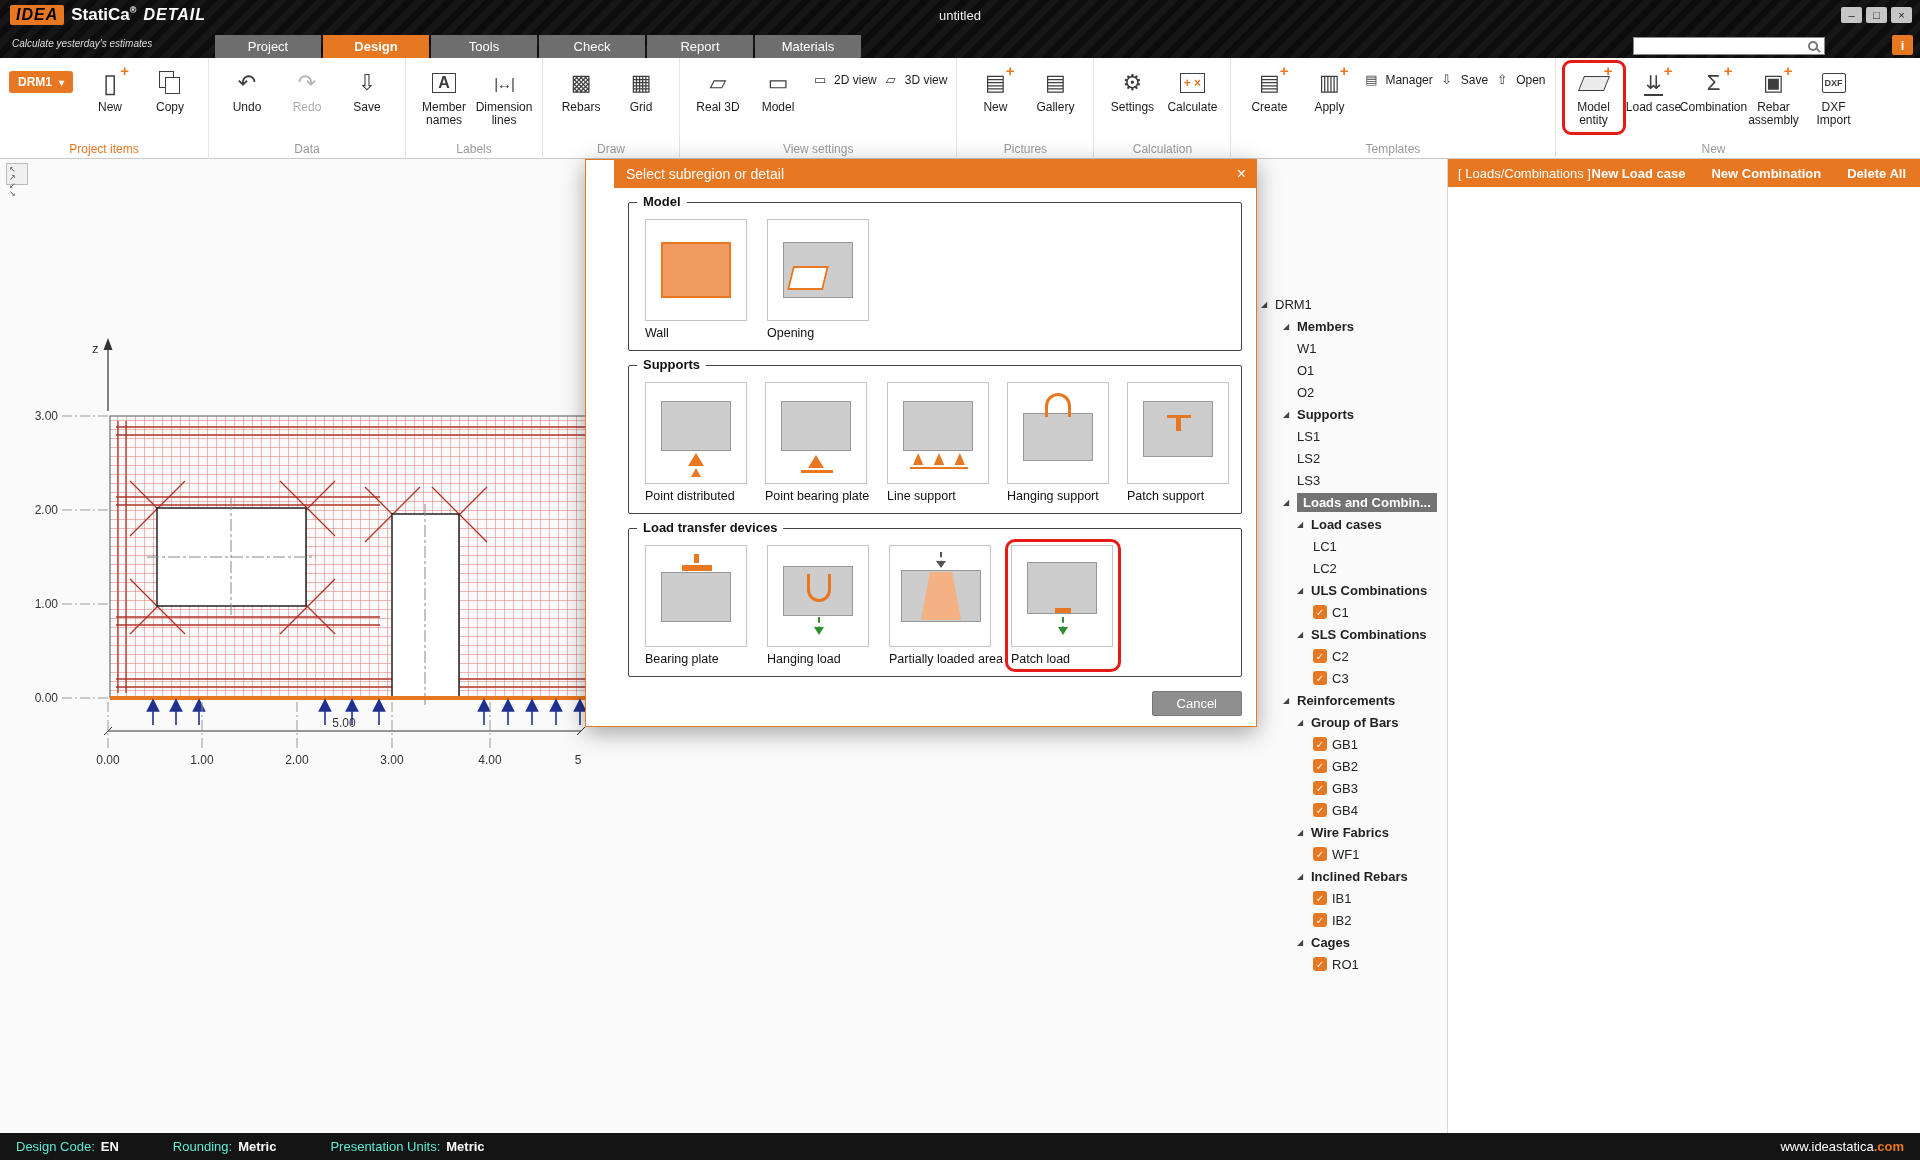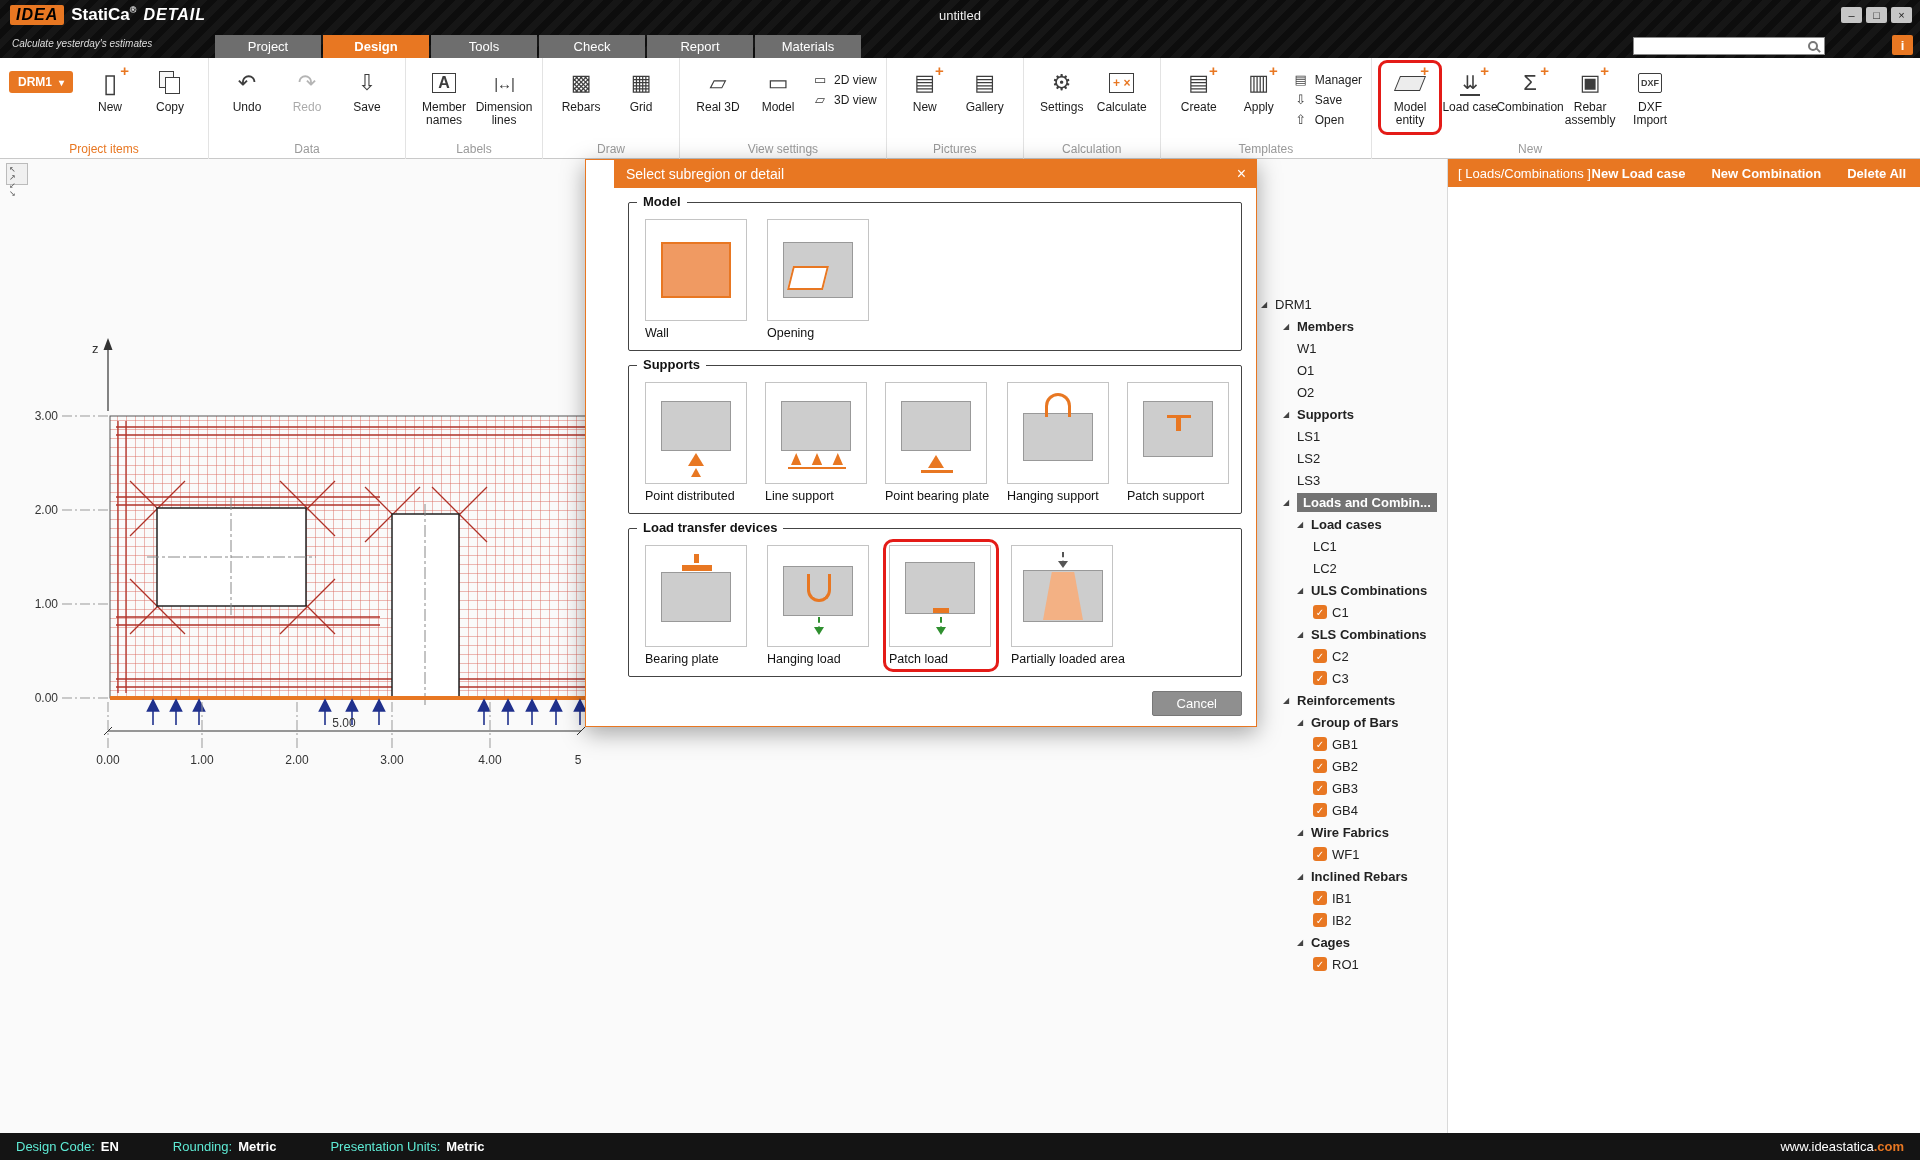--- a/index.html
+++ b/index.html
@@ -55,21 +55,21 @@
   .rlabel { font-size:12px; line-height:1.12; text-align:center; color:#1c1c1c; }
   .ric { width:36px; height:32px; display:flex; align-items:center; justify-content:center;
     font-size:22px; color:#3d3d3d; position:relative; }
   .rbtn.plus .ric::after { content:"+"; position:absolute; top:-5px; right:-1px; color:#e87722;
     font-size:15px; font-weight:bold; }
   .drm-col { display:flex; flex-direction:column; padding-top:8px; margin-right:6px; }
   .drm-btn { background:#e87722; color:#fff; border:none; border-radius:3px; font-size:12px;
     font-weight:bold; height:22px; padding:0 9px; display:flex; align-items:center; gap:7px;
     font-family:inherit; cursor:default; }
   .drm-btn .caret::after { content:"▾"; font-size:10px; }
-  .rstack { display:flex; flex-direction:column; gap:5px; padding-top:9px; margin-left:2px; }
+  .rstack { display:flex; flex-direction:row; gap:5px; padding-top:9px; margin-left:2px; }
   .rsm { display:flex; align-items:center; gap:5px; font-size:12px; background:none; border:none;
     color:#1c1c1c; font-family:inherit; cursor:default; }
   .rsm .ric { width:18px; height:15px; font-size:13px; }
 
   .ic-newdoc::before { content:"▯"; font-size:26px; }
   .ic-copy { }
   .ic-copy::before { content:""; position:absolute; width:13px; height:15px;
     border:1.5px solid #3d3d3d; background:#f7f7f7; left:7px; top:4px; }
   .ic-copy::after { content:""; position:absolute; width:13px; height:15px;
     border:1.5px solid #3d3d3d; background:#fff; left:13px; top:10px; }
@@ -742,34 +742,34 @@
 
         <div class="thumb">
               <div class="tbox icon-point-distributed">
                 <span class="ta"></span>
                 <span class="tb"></span>
                 <span class="tc"></span>
               </div>
               <div class="thumb-label">Point distributed</div>
             </div>
             <div class="thumb">
+              <div class="tbox icon-point-bearing-plate">
+                <span class="ta"></span>
+                <span class="tb"></span>
+                <span class="tc"></span>
+              </div>
+              <div class="thumb-label">Point bearing plate</div>
+            </div>
+            <div class="thumb">
               <div class="tbox icon-line-support">
                 <span class="ta"></span>
                 <span class="tb"></span>
                 <span class="tc"></span>
               </div>
               <div class="thumb-label">Line support</div>
-            </div>
-            <div class="thumb">
-              <div class="tbox icon-point-bearing-plate">
-                <span class="ta"></span>
-                <span class="tb"></span>
-                <span class="tc"></span>
-              </div>
-              <div class="thumb-label">Point bearing plate</div>
             </div>
             <div class="thumb">
               <div class="tbox icon-hanging-support">
                 <span class="ta"></span>
                 <span class="tb"></span>
               </div>
               <div class="thumb-label">Hanging support</div>
             </div>
             <div class="thumb">
               <div class="tbox icon-patch-support">
@@ -795,35 +795,35 @@
               <div class="thumb-label">Bearing plate</div>
             </div>
             <div class="thumb">
               <div class="tbox icon-hanging-load">
                 <span class="ta"></span>
                 <span class="tb"></span>
                 <span class="tc"></span>
               </div>
               <div class="thumb-label">Hanging load</div>
             </div>
+            <div class="thumb">
+              <div class="tbox icon-partial-area">
+                <span class="ta"></span>
+                <span class="tb"></span>
+                <span class="tc"></span>
+              </div>
+              <div class="thumb-label">Partially loaded area</div>
+            </div>
             <div class="thumb hl-red">
               <div class="tbox icon-patch-load">
                 <span class="ta"></span>
                 <span class="tb"></span>
                 <span class="tc"></span>
               </div>
               <div class="thumb-label">Patch load</div>
-            </div>
-            <div class="thumb">
-              <div class="tbox icon-partial-area">
-                <span class="ta"></span>
-                <span class="tb"></span>
-                <span class="tc"></span>
-              </div>
-              <div class="thumb-label">Partially loaded area</div>
             </div>
           </div>
       </div>
 
       <div class="modal-foot">
         <button class="cancel-btn">Cancel</button>
       </div>
     </div>
   </div>
 </div>

